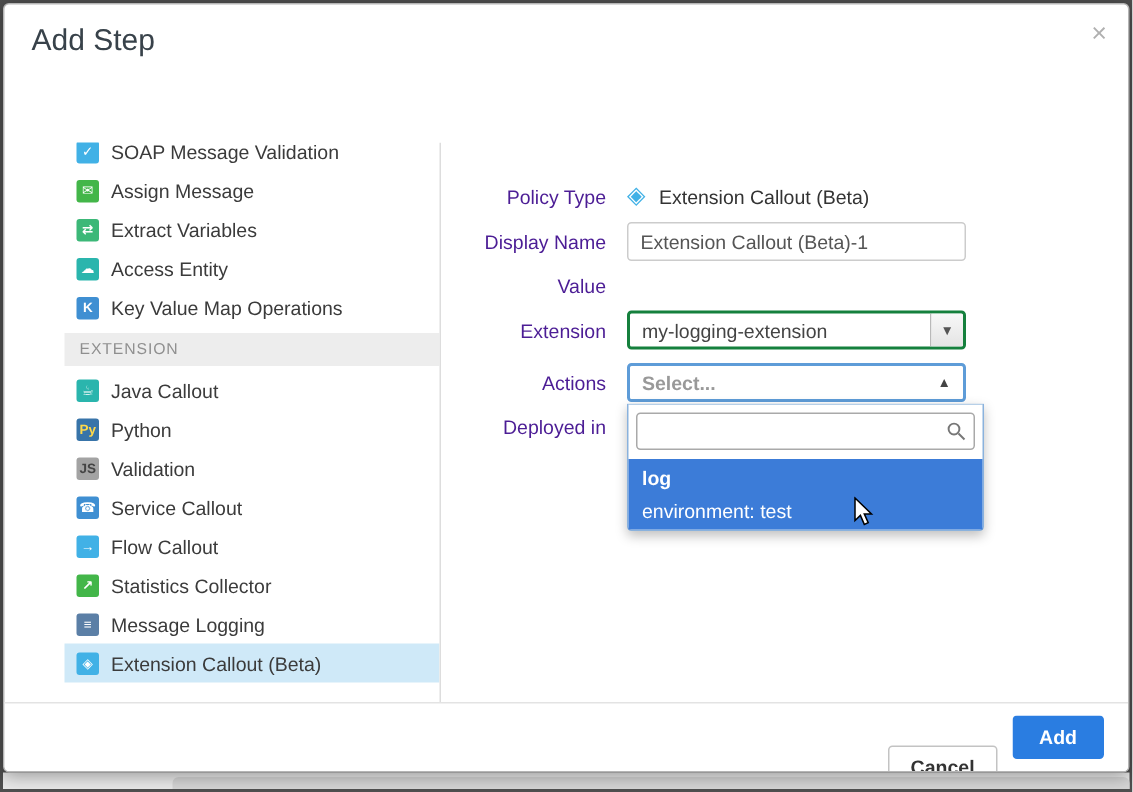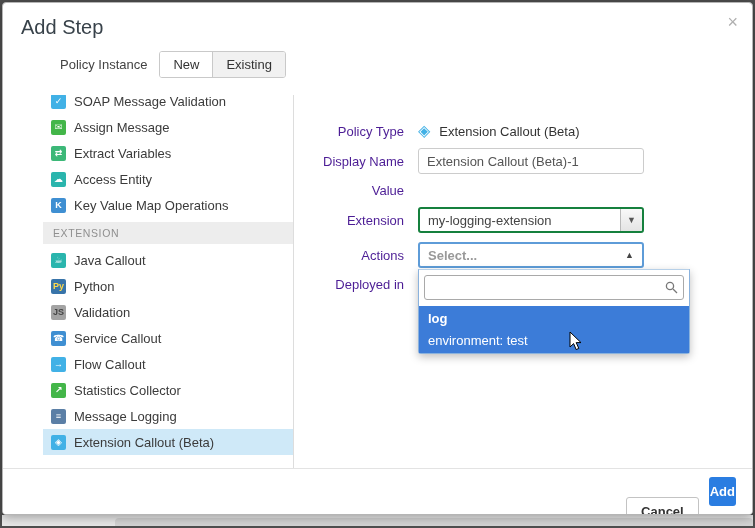--- a/index.html
+++ b/index.html
@@ -43,61 +43,54 @@
                font-size:13px; color:#555; font-family:inherit; background:#fff; }
 
   .select { position:relative; width:226px; height:26px; border:2px solid #15803d; border-radius:3px;
             background:#fff; font-size:13px; color:#444; line-height:24px; padding-left:8px; cursor:pointer; }
   .select .caret-box { position:absolute; right:0; top:0; bottom:0; width:22px;
             background:linear-gradient(#f8f8f8,#e4e4e4); border-left:1px solid #b9b9b9; border-radius:0 2px 2px 0;
             display:flex; align-items:center; justify-content:center; font-size:9px; color:#555; }
   .select.open { border-color:#5e9cd8; color:#999;font-weight:bold; }
   .select .caret-plain { position:absolute; right:8px; top:0; bottom:0; display:flex; align-items:center; font-size:9px; color:#444; }
 
-  .dropdown-panel { position:absolute; left:124px; top:27px; width:272px; background:#fff;
+  .dropdown-panel { position:absolute; left:124px; top:27px; width:238px; background:#fff;
             border:1px solid #8ab2dd; border-top-color:#b7d0e8; box-shadow:0 3px 8px rgba(0,0,0,.25);
             z-index:10; border-radius:0 0 3px 3px; padding-bottom:0; }
   .dd-search-wrap { position:relative; padding:5px; }
   .dd-search { width:100%; height:25px; border:1px solid #a9a9a9; border-radius:3px; padding:2px 24px 2px 6px;
             font-size:13px; font-family:inherit; color:#444; }
   .dd-mag { position:absolute; right:11px; top:11px; }
   .opt-group { margin-top:1px; }
   .opt-line { color:#fff; font-size:13px; line-height:19px; padding:3px 9px; cursor:pointer; }
   .opt-line.bold { font-weight:bold; padding-bottom:0; }
   .cursor-svg { position:absolute; left:150px; top:61px; z-index:11; }
 
   .footer { position:absolute; left:0; right:0; bottom:0; height:46px; border-top:1px solid #e3e3e3;
             display:flex; align-items:center; justify-content:flex-end; gap:10px; padding-right:16px; background:#fff; }
   .btn { font-size:13px; font-weight:bold; border-radius:3px; padding:6px 14px; cursor:pointer; font-family:inherit; }
   .btn-cancel { background:#fff; border:1px solid #c3c3c3; color:#333;margin-top:40px; }
-  .btn-add { border:1px solid transparent; color:#fff; padding:6px 0; }
+  .btn-add { border:1px solid transparent; color:#fff; padding:6px 17px; }
 </style>
 </head>
 <body>
 
 <div id="stage">
 
   <div class="bg-strip">
     <div class="bg-panel"></div>
   </div>
 
   <div class="modal">
 
     <div class="modal-header">
       <div class="modal-title">Add Step</div>
       <div class="close-x">×</div>
     </div>
 
-    <div class="policy-row">
-      <span>Policy Instance</span>
-      <span class="tab-group">
-        <span class="tab">New</span>
-        <span class="tab inactive">Existing</span>
-      </span>
-    </div>
 
     <div class="content">
 
       <div class="sidebar">
           <div class="side-item first">
             <span class="icon-sq" style="background: rgb(65, 177, 230);">✓</span>
             <span>SOAP Message Validation</span>
           </div>
           <div class="side-item">
             <span class="icon-sq" style="background: rgb(67, 182, 73);">✉</span>

